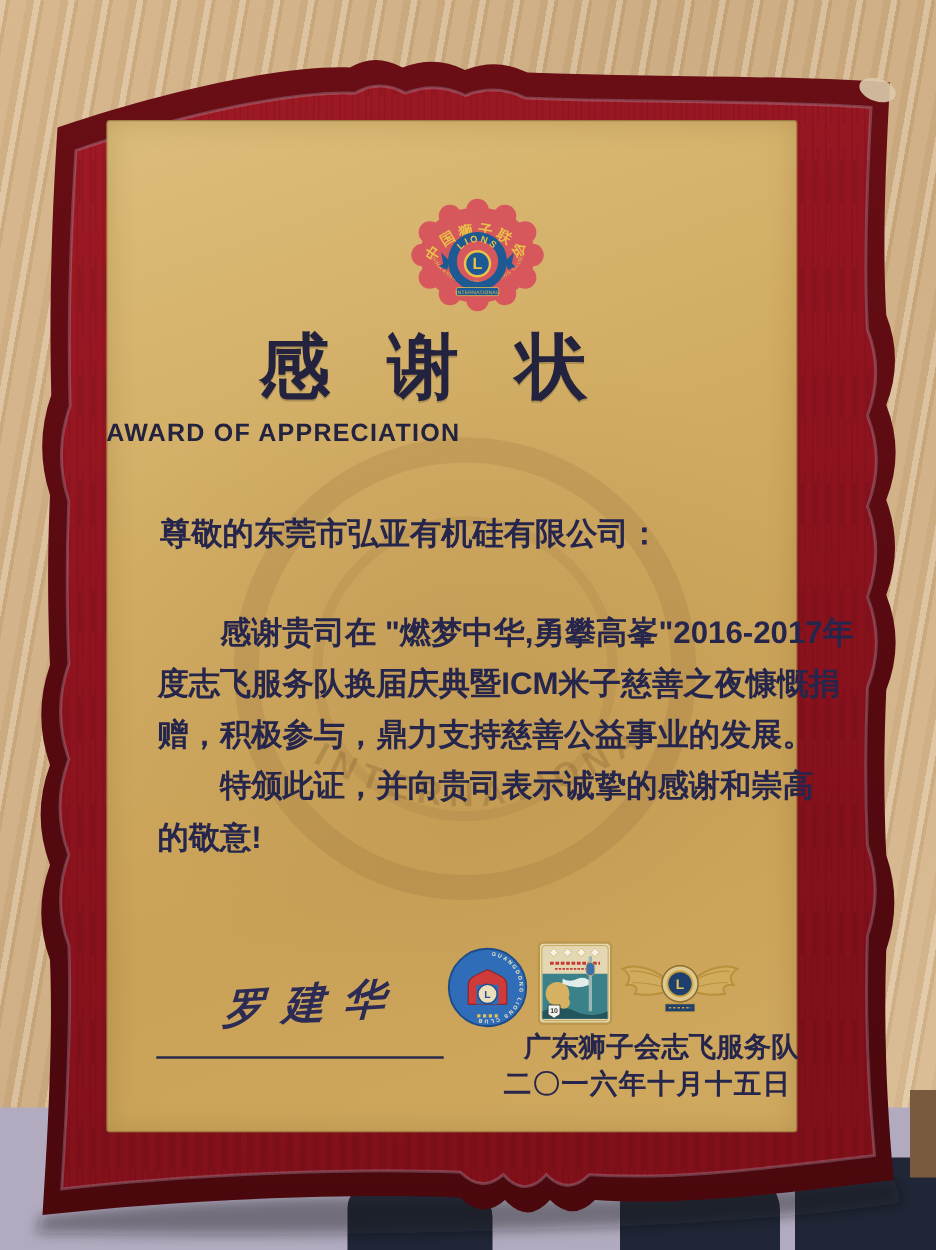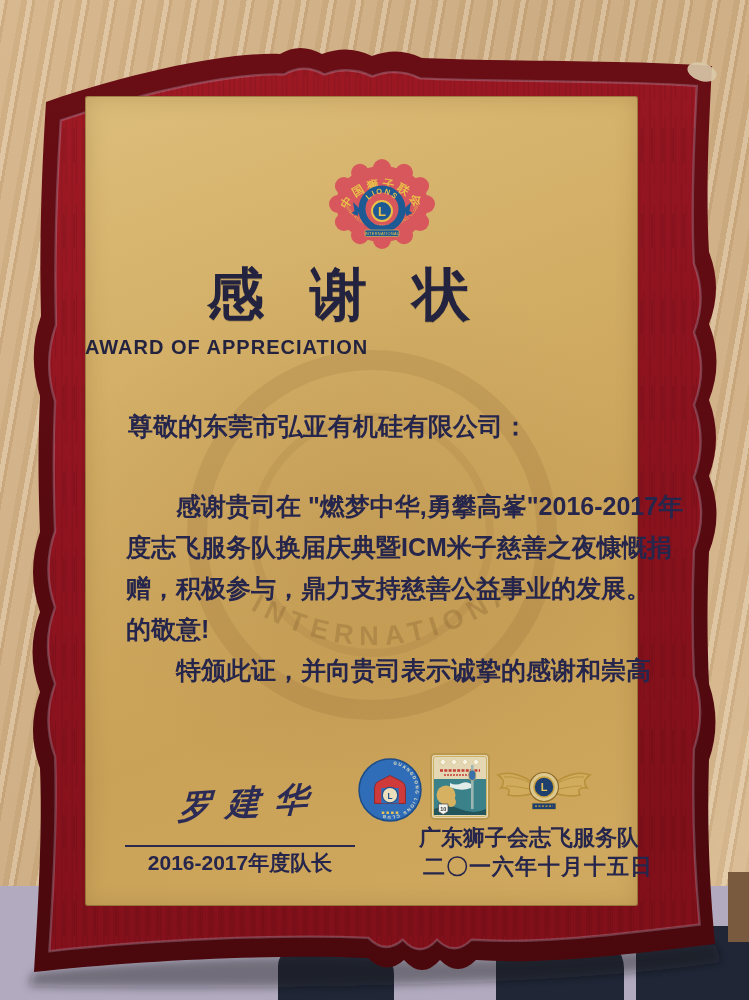--- a/index.html
+++ b/index.html
@@ -64,21 +64,21 @@
   .sig-role { left:40px; top:753px; width:230px; text-align:center;
     font-size:21px; font-weight:600; color:#26264d; }
 
   .badge1 { left:272px; top:661px; width:66px; height:66px; }
   .badge2 { left:345px; top:657px; width:60px; height:67px; }
   .badge3 { left:410px; top:664px; width:98px; height:58px; }
 
   .issuer-org  { left:318px; top:727px; width:235px;
     font-size:22px; font-weight:600; color:#26264d; white-space:nowrap;margin-left:16px; }
   .issuer-date { left:318px; top:756px; width:235px;
-    font-size:22px; font-weight:600; color:#26264d; letter-spacing:1px; white-space:nowrap;margin-left:20px; }
+    font-size:22px; font-weight:600; color:#26264d; letter-spacing:1px; white-space:nowrap; }
 </style>
 </head>
 <body>
 
 <div class="stage">
 
   <div class="bg-table"></div>
   <div class="bg-wall"></div>
   <div class="blob blob-a"></div>
   <div class="blob blob-b"></div>
@@ -202,27 +202,26 @@
 
     <div class="title-cn">感谢状</div>
     <div class="title-en">AWARD OF APPRECIATION</div>
 
     <div class="recipient">尊敬的东莞市弘亚有机硅有限公司：</div>
 
     <div class="body-block">
       <div class="body-line indent">感谢贵司在 "燃梦中华,勇攀高峯"2016-2017年</div>
       <div class="body-line">度志飞服务队换届庆典暨ICM米子慈善之夜慷慨捐</div>
       <div class="body-line">赠，积极参与，鼎力支持慈善公益事业的发展。</div>
+      <div class="body-line indent">特颁此证，并向贵司表示诚挚的感谢和崇高</div>
       <div class="body-line">的敬意!</div>
-      <div class="body-line indent">特颁此证，并向贵司表示诚挚的感谢和崇高</div>
     </div>
 
     <div class="sig-name">罗建华</div>
     <div class="sig-line"></div>
-    <div class="sig-role">2016-2017年度队长</div>
 
     <svg class="badge1" viewBox="0 0 64 64">
       <circle cx="32" cy="32" r="30" fill="#2f6db8" stroke="#1d4c86" stroke-width="1.5"></circle>
       <path id="b1ring" d="M 32 7 A 25 25 0 1 1 31.9 7" fill="none"></path>
       <text font-size="4.2" fill="#f0e6c0" letter-spacing="1.4" font-weight="bold">
         <textPath href="#b1ring" startOffset="2%">GUANGDONG LIONS CLUB</textPath>
       </text>
       <path d="M 17 45 V 31 Q 17 25 22 23 L 32 18 L 42 23 Q 47 25 47 31 V 45 Z" fill="#cf3a3a" stroke="#8f1f1f" stroke-width="0.8"></path>
       <rect x="23.5" y="30" width="17" height="15" fill="#2f6db8"></rect>
       <circle cx="32" cy="37" r="7.5" fill="#ecdfbc" stroke="#20508e" stroke-width="1.2"></circle>

